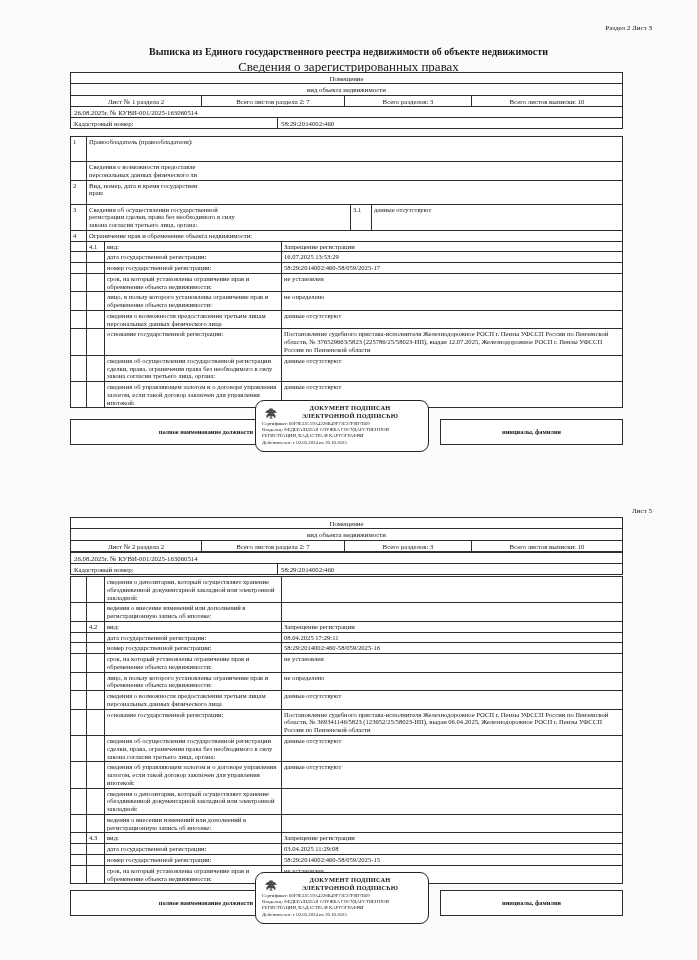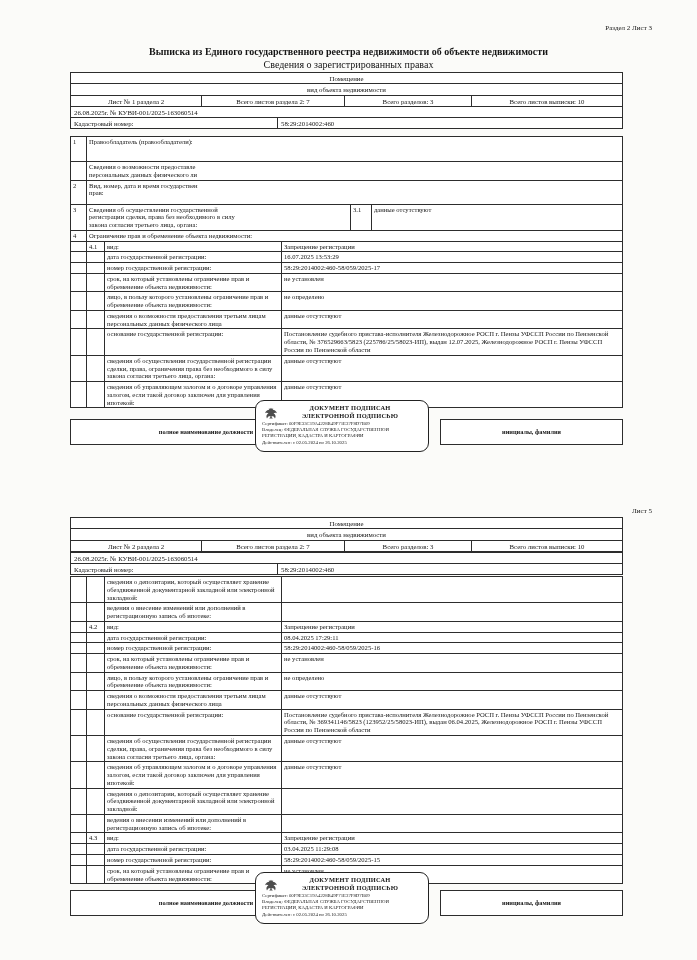--- a/index.html
+++ b/index.html
@@ -7,21 +7,21 @@
   body {
     position: relative;
     background: #fbfbf9;
     font-family: "Liberation Serif", "DejaVu Serif", serif;
     color: #161616;
     font-size: 6.8px;
   }
   .abs { position: absolute; }
 
   .doc-title { left:0; width:697px; font-size:10px; font-weight:bold; text-align:center; }
-  .doc-subtitle { left:0; width:697px; font-size:10px; text-align:center; }
+  .doc-subtitle { left:0; width:697px; font-size:13px; text-align:center; }
   .corner { left:0; width:652px; text-align:right; font-size:7px; }
 
   .box { border:1px solid #2d2d2d; background:#fff; }
 
   .objtbl { left:70px; width:553px; }
   .objrow { text-align:center; padding:1.5px 0; line-height:1.1; }
   .objrow + .objrow { border-top:1px solid #2d2d2d; }
 
   .sheetrow { left:70px; width:553px; display:flex; }
   .sheetrow .scell { padding:1.5px 0; text-align:center; line-height:1.1; }

